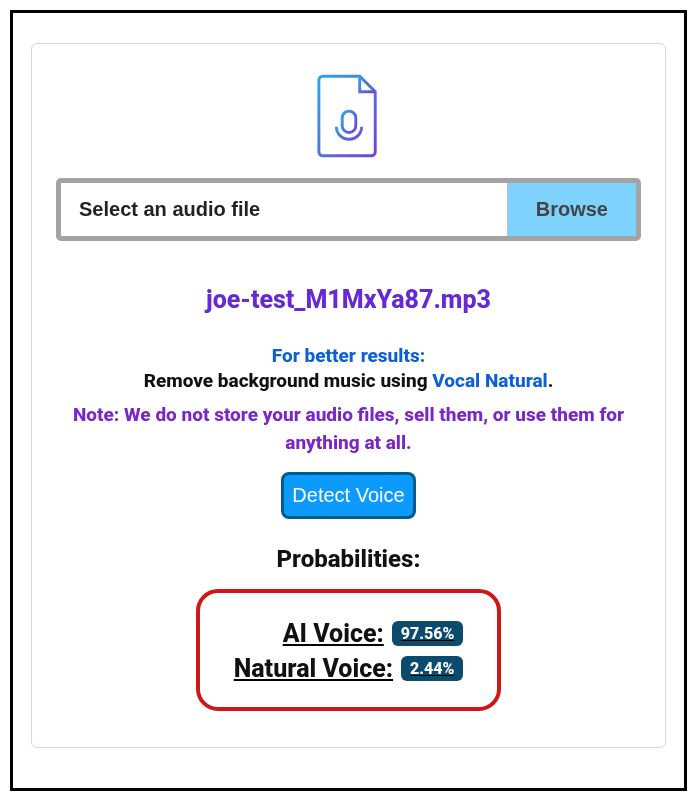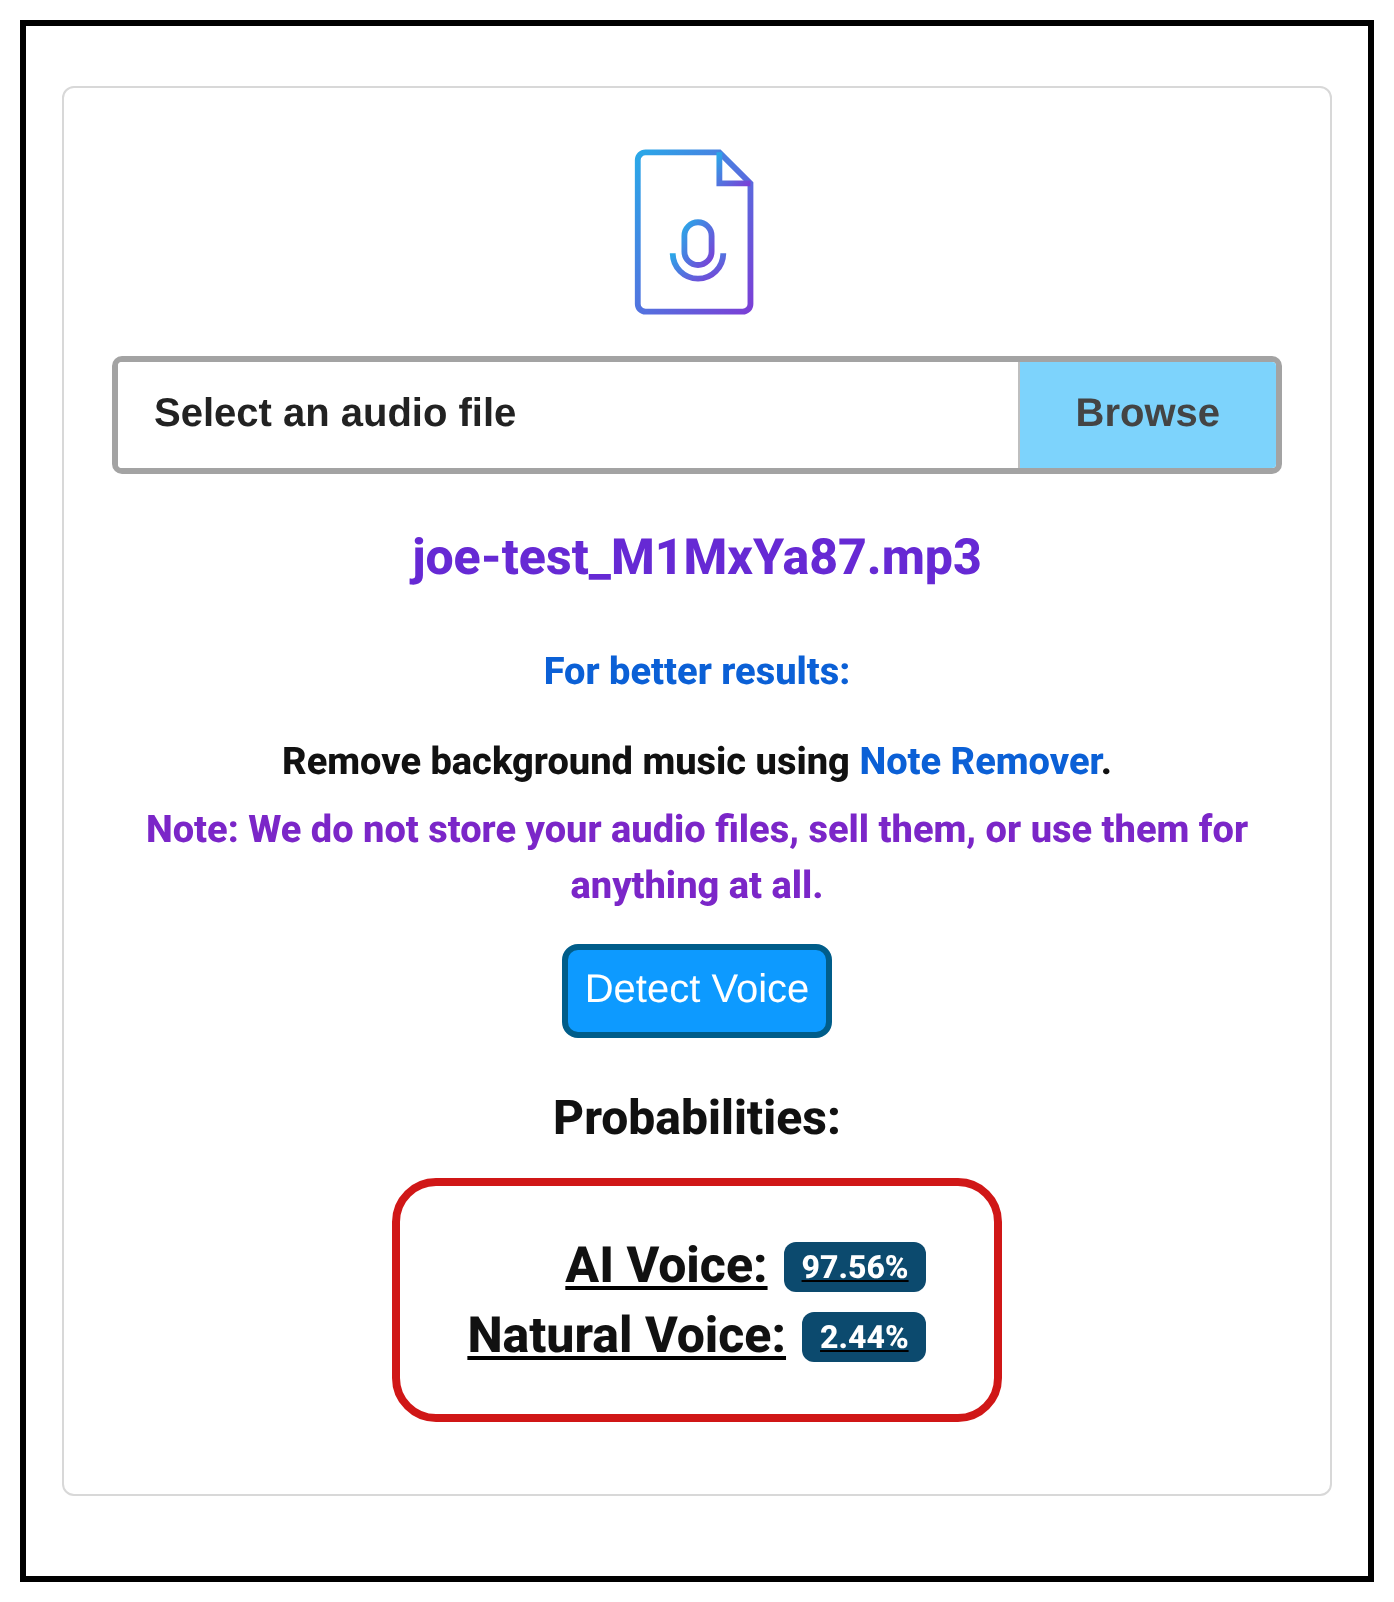--- a/index.html
+++ b/index.html
@@ -22,24 +22,24 @@
     }
     .icon-box {
       display: flex;
       justify-content: center;
       margin-bottom: 20px;
     }
     .icon-box svg { width: 68px; height: 84px; }
     .file-row {
       display: flex;
       width: 100%;
-      border: 3px solid #a3a3a3;
+      border: 5px solid #a3a3a3;
       border-radius: 5px;
       overflow: hidden;
-      margin-bottom: 28px;
+      margin-bottom: 44px;
       gap: 28px;
     }
     .file-input {
       flex: 1;
       border: none;
       padding: 15px 18px;
       font-size: 20px;
       font-weight: 700;
       color: #222;
       outline: none;
@@ -60,21 +60,21 @@
     .filename {
       color: #6629d4;
       font-size: 25px;
       font-weight: 800;
       margin-bottom: 30px;
     }
     .hint-title {
       color: #0b60d6;
       font-size: 19px;
       font-weight: 800;
-      margin-bottom: 20px;
+      margin-bottom: 0;
     }
     .hint-line {
       font-size: 19px;
       font-weight: 800;
       margin-bottom: 6px;
       line-height: 1.45;
     }
     .hint-line .black { color: #111; }
     .hint-line .link { color: #0b60d6; }
     .note {
@@ -158,21 +158,21 @@
     <div class="file-row">
       <input class="file-input" type="text" readonly="" placeholder="Select an audio file" style="">
       <button class="browse-btn">Browse</button>
     </div>
 
     <div class="filename">joe-test_M1MxYa87.mp3</div>
 
     <div class="hint-title">For better results:</div>
 
     <div class="hint-line">
-      <span class="black">Remove background music using </span><span class="link">Note Remover</span><span class="black">.</span>
+      <span class="black">Remove background music using </span><span class="link">Vocal Natural</span><span class="black">.</span>
     </div>
 
     <div class="note">Note: We do not store your audio files, sell them, or use them for anything at all.</div>
 
     <button class="detect-btn">Detect Voice</button>
 
     <div class="prob-title">Probabilities:</div>
 
     <div class="result-box">
       <div class="result-row">

